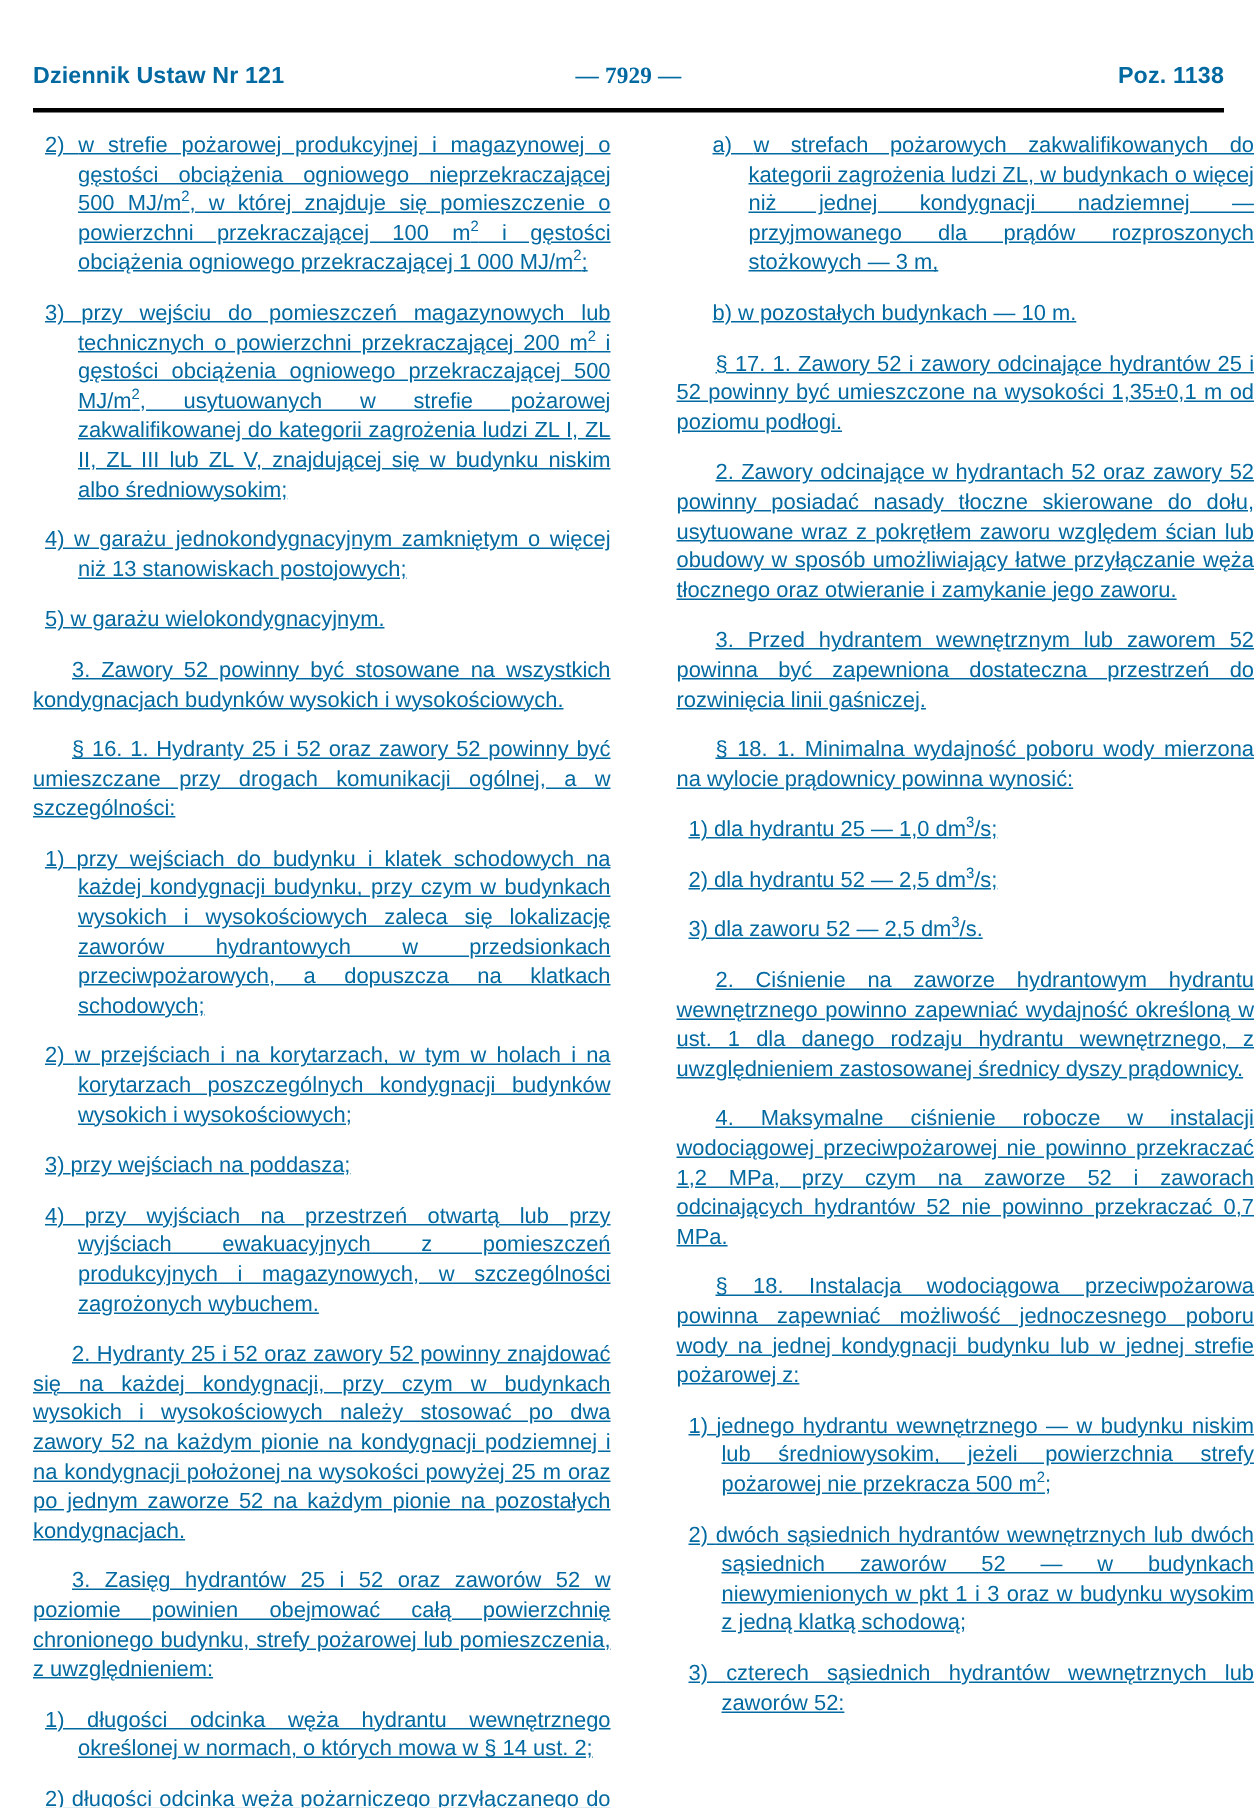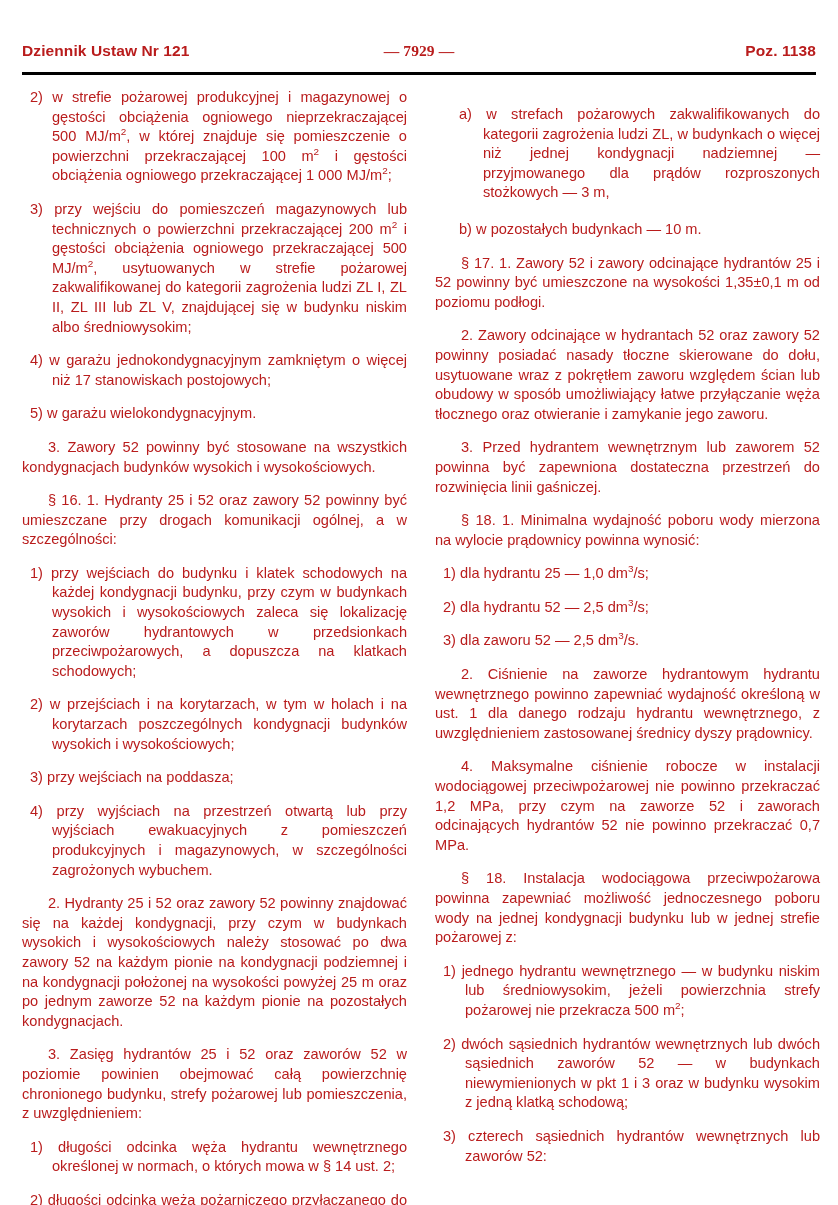--- a/index.html
+++ b/index.html
@@ -6,21 +6,21 @@
     margin: 0;
     padding: 0;
     background: #ffffff;
   }
   .page {
     position: relative;
     width: 838px;
     height: 1205px;
     background: #ffffff;
     font-family: "Liberation Sans", sans-serif;
-    color: #b91c1c;
+    color: #0369a1;
     box-sizing: border-box;
     overflow: hidden;
   }
 
   
   .running-head {
     position: absolute;
     left: 22px;
     right: 22px;
     top: 42px;
@@ -53,21 +53,22 @@
   }
 
   
   .columns {
     position: absolute;
     left: 22px;
     right: 22px;
     top: 88px;
     bottom: 8px;
     display: flex;
-    gap: 28px;
+    gap: 44px;
+    text-decoration: underline;
   }
   .col {
     width: 385px;
     flex: 0 0 385px;
   }
 
   
   .para {
     font-size: 14.6px;
     line-height: 19.6px;
@@ -87,21 +88,20 @@
     text-align: justify;
     text-justify: inter-word;
     margin: 0 0 14px 0;
     padding-left: 30px;
     text-indent: -22px;
     box-sizing: border-box;
   }
   .item.lvl2 {
     padding-left: 48px;
     text-indent: -24px;
-    margin-top: 17px;
   }
   .item .marker {
     
   }
   .last { margin-bottom: 0; }
 
   sup {
     font-size: 0.68em;
     vertical-align: super;
     line-height: 0;
@@ -116,21 +116,21 @@
     <span class="rh-left">Dziennik Ustaw Nr 121</span>
     <span class="rh-center">— 7929 —</span>
     <span class="rh-right">Poz. 1138</span>
   </div>
   <div class="head-rule"></div>
 
   <div class="columns">
     <div class="col" id="col-left">
         <div class="item"><span class="marker">2) </span><span>w strefie pożarowej produkcyjnej i magazynowej o gęstości obciążenia ogniowego nieprzekraczającej 500 MJ/m<sup>2</sup>, w której znajduje się pomieszczenie o powierzchni przekraczającej 100 m<sup>2</sup> i gęstości obciążenia ogniowego przekraczającej 1 000 MJ/m<sup>2</sup>;</span></div>
         <div class="item"><span class="marker">3) </span><span>przy wejściu do pomieszczeń magazynowych lub technicznych o powierzchni przekraczającej 200 m<sup>2</sup> i gęstości obciążenia ogniowego przekraczającej 500 MJ/m<sup>2</sup>, usytuowanych w strefie pożarowej zakwalifikowanej do kategorii zagrożenia ludzi ZL I, ZL II, ZL III lub ZL V, znajdującej się w budynku niskim albo średniowysokim;</span></div>
-        <div class="item"><span class="marker">4) </span><span>w garażu jednokondygnacyjnym zamkniętym o więcej niż 17 stanowiskach postojowych;</span></div>
+        <div class="item"><span class="marker">4) </span><span>w garażu jednokondygnacyjnym zamkniętym o więcej niż 13 stanowiskach postojowych;</span></div>
         <div class="item"><span class="marker">5) </span><span>w garażu wielokondygnacyjnym.</span></div>
         <div class="para indent">3. Zawory 52 powinny być stosowane na wszystkich kondygnacjach budynków wysokich i wysokościowych.</div>
         <div class="para indent">§ 16. 1. Hydranty 25 i 52 oraz zawory 52 powinny być umieszczane przy drogach komunikacji ogólnej, a w szczególności:</div>
         <div class="item"><span class="marker">1) </span><span>przy wejściach do budynku i klatek schodowych na każdej kondygnacji budynku, przy czym w budynkach wysokich i wysokościowych zaleca się lokalizację zaworów hydrantowych w przedsionkach przeciwpożarowych, a dopuszcza na klatkach schodowych;</span></div>
         <div class="item"><span class="marker">2) </span><span>w przejściach i na korytarzach, w tym w holach i na korytarzach poszczególnych kondygnacji budynków wysokich i wysokościowych;</span></div>
         <div class="item"><span class="marker">3) </span><span>przy wejściach na poddasza;</span></div>
         <div class="item"><span class="marker">4) </span><span>przy wyjściach na przestrzeń otwartą lub przy wyjściach ewakuacyjnych z pomieszczeń produkcyjnych i magazynowych, w szczególności zagrożonych wybuchem.</span></div>
         <div class="para indent">2. Hydranty 25 i 52 oraz zawory 52 powinny znajdować się na każdej kondygnacji, przy czym w budynkach wysokich i wysokościowych należy stosować po dwa zawory 52 na każdym pionie na kondygnacji podziemnej i na kondygnacji położonej na wysokości powyżej 25 m oraz po jednym zaworze 52 na każdym pionie na pozostałych kondygnacjach.</div>
         <div class="para indent">3. Zasięg hydrantów 25 i 52 oraz zaworów 52 w poziomie powinien obejmować całą powierzchnię chronionego budynku, strefy pożarowej lub pomieszczenia, z uwzględnieniem:</div>
         <div class="item"><span class="marker">1) </span><span>długości odcinka węża hydrantu wewnętrznego określonej w normach, o których mowa w § 14 ust. 2;</span></div>

